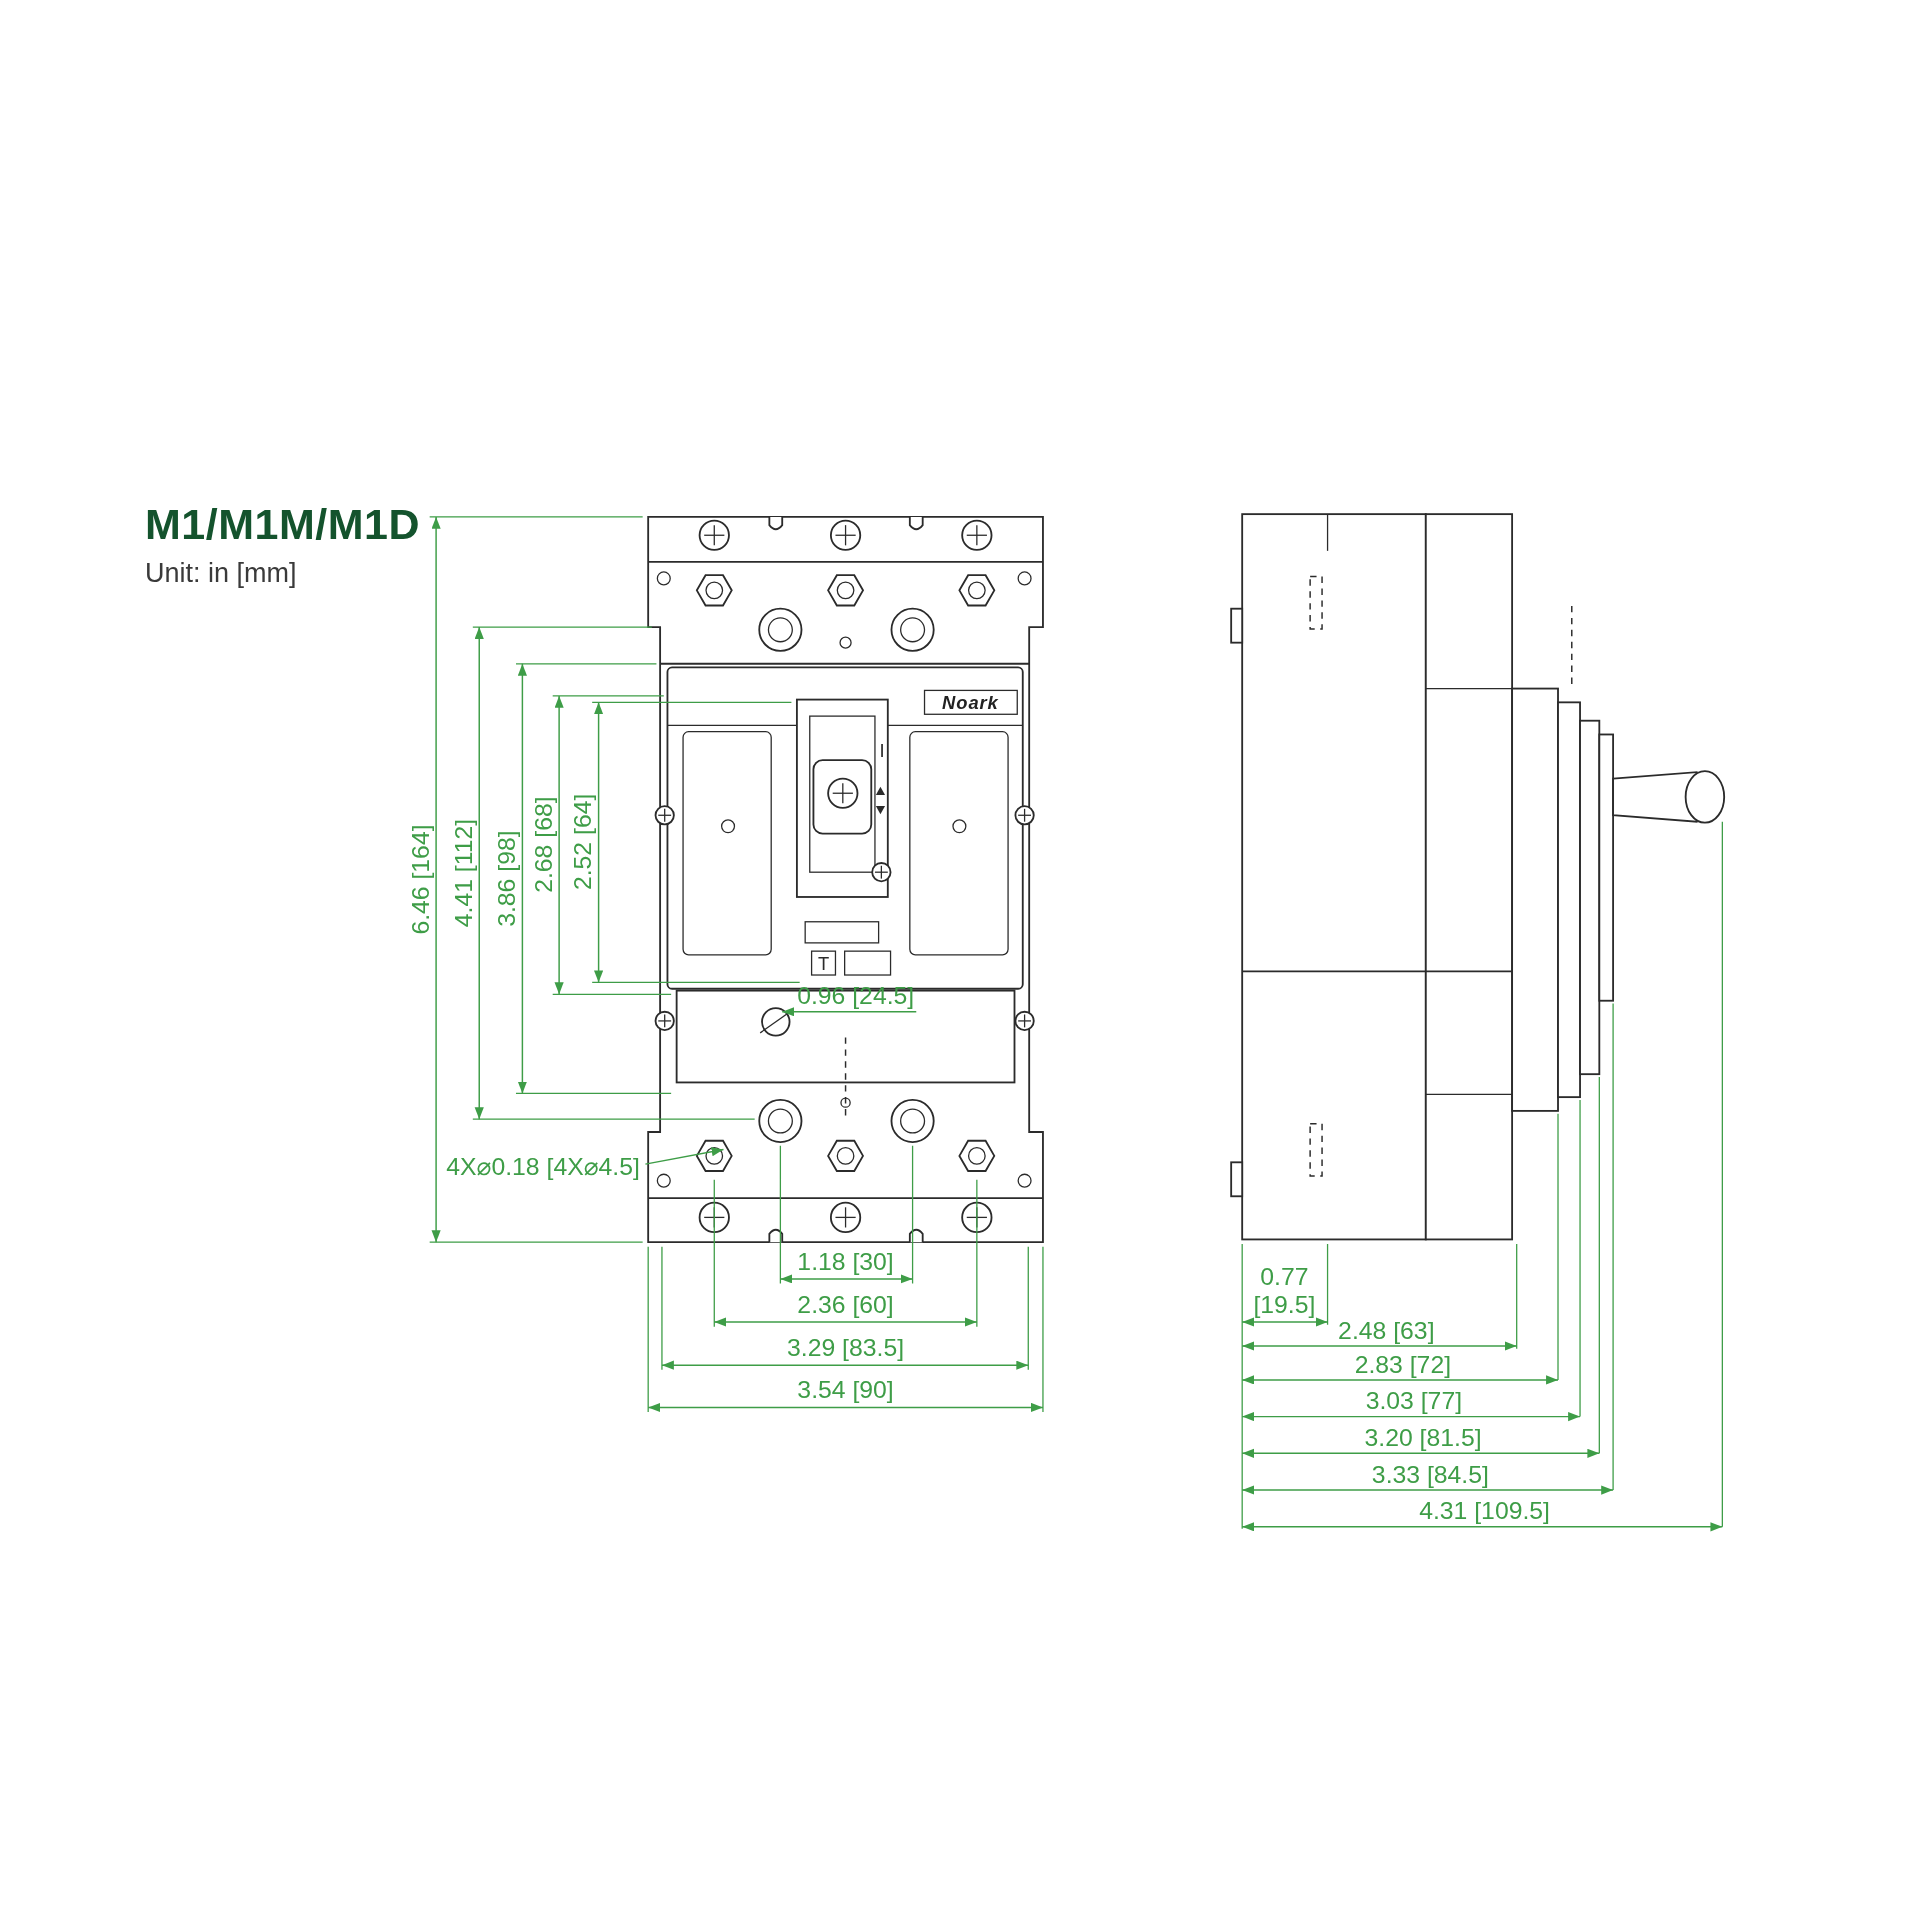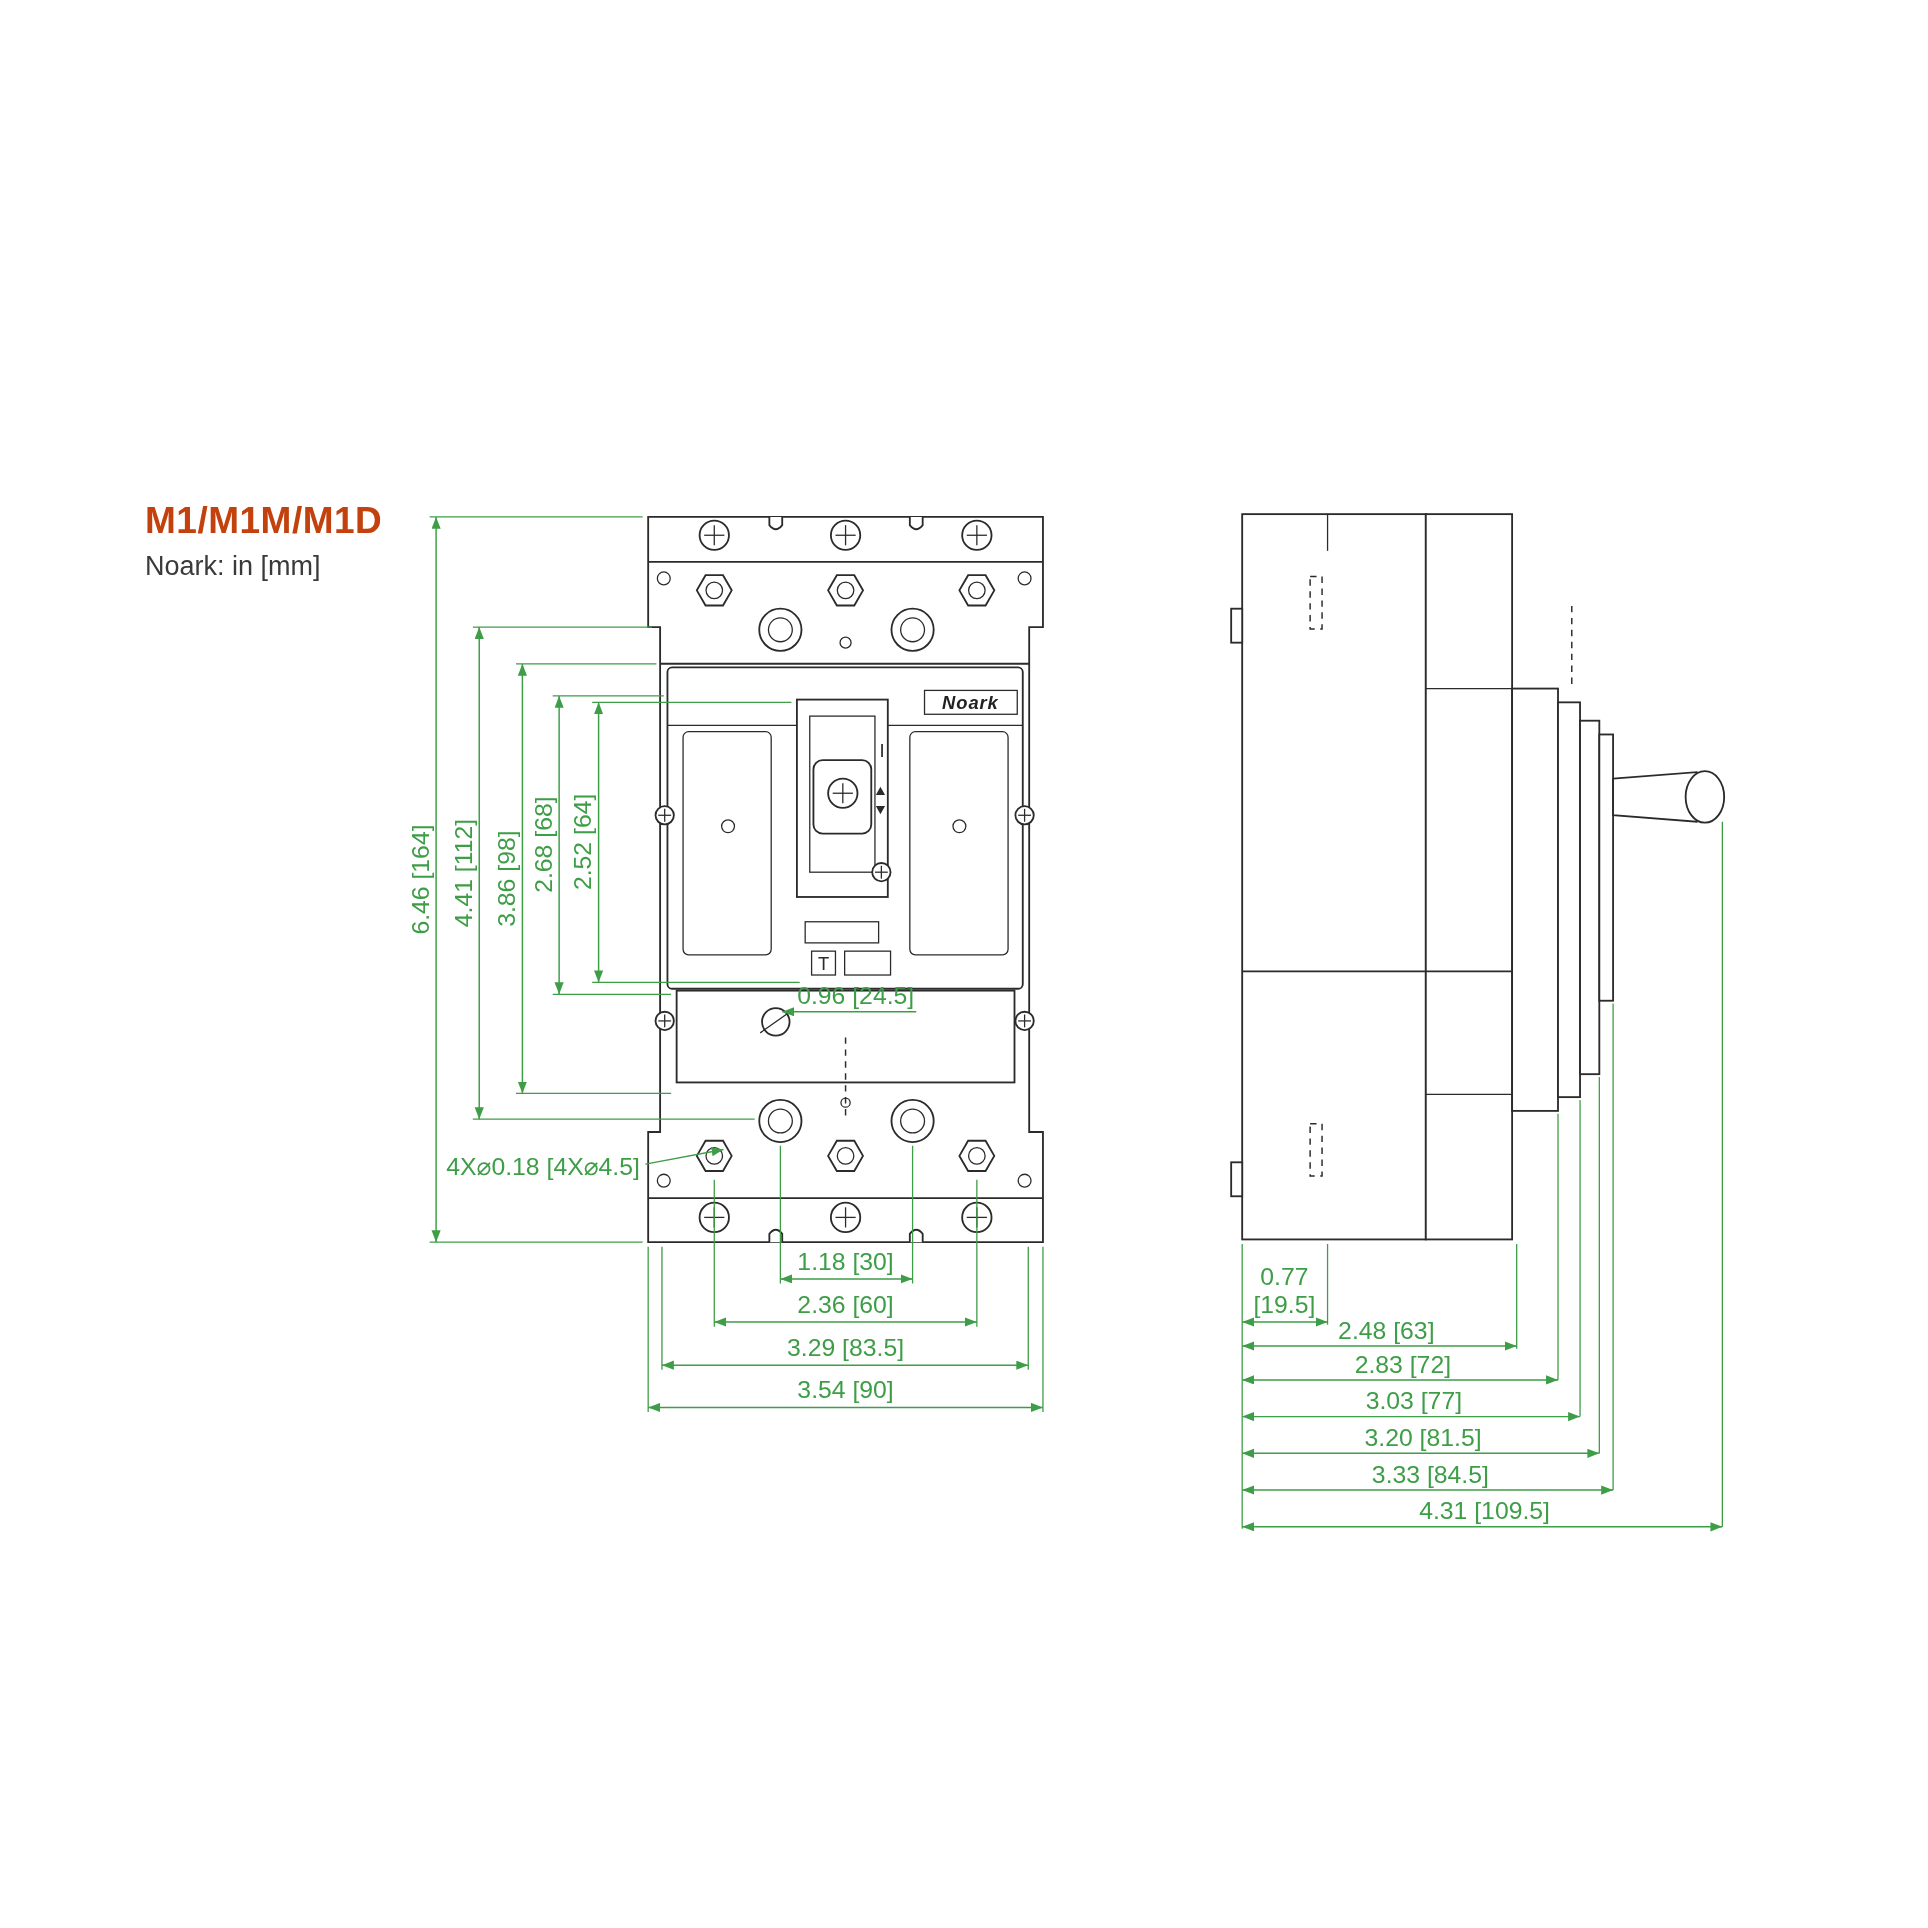--- a/index.html
+++ b/index.html
@@ -1,36 +1,36 @@
 <!DOCTYPE html>
 <html style="font-size:14.7px"><head>
 <meta charset="utf-8">
 <style>
   html,body{margin:0;padding:0;background:#ffffff;}
   body{width:1928px;height:1928px;position:relative;font-family:"Liberation Sans",sans-serif;overflow:hidden;}
   .title-block{position:absolute;left:145px;top:500px;}
-  .title{font-size:37px;font-weight:bold;color:#c2410c;letter-spacing:0.5px;text-align:center;}
+  .title{font-size:43px;font-weight:bold;color:#14532d;letter-spacing:0.5px;text-align:center;}
   .unit{font-size:27px;color:#3a3a3a;margin-top:9.2px;}
   svg{position:absolute;left:0;top:0;}
   .ln{fill:none;stroke:#2b2b2b;stroke-width:2;}
   .lnw{fill:#ffffff;stroke:#2b2b2b;stroke-width:2;}
   .lnt{fill:none;stroke:#2b2b2b;stroke-width:1.4;}
   .dash{fill:none;stroke:#2b2b2b;stroke-width:1.6;stroke-dasharray:7 6;}
   .ext{fill:none;stroke:#3E9D47;stroke-width:1.4;}
   .dim{fill:none;stroke:#3E9D47;stroke-width:1.6;}
   .dtxt{fill:#3E9D47;font-size:27px;font-family:"Liberation Sans",sans-serif;}
   .mark{fill:#2b2b2b;font-size:20px;font-family:"Liberation Sans",sans-serif;}
   .logo{fill:#222222;font-size:20px;font-weight:bold;font-style:italic;letter-spacing:1px;}
 </style>
 </head>
 <body>
 
 <div class="title-block">
   <div class="title">M1/M1M/M1D</div>
-  <div class="unit">Noark: in [mm]</div>
+  <div class="unit">Unit: in [mm]</div>
 </div>
 
 <svg width="1928" height="1928" viewBox="0 0 2100 2100">
   <defs>
     <marker id="arr" markerWidth="14" markerHeight="12" refX="13" refY="5" orient="auto-start-reverse" markerUnits="userSpaceOnUse">
       <path d="M0,0 L13,5 L0,10 Z" fill="#3E9D47"></path>
     </marker>
     <g id="philips">
       <circle r="16" class="lnw"></circle>
       <line x1="-11" y1="0" x2="11" y2="0" class="lnt"></line>

